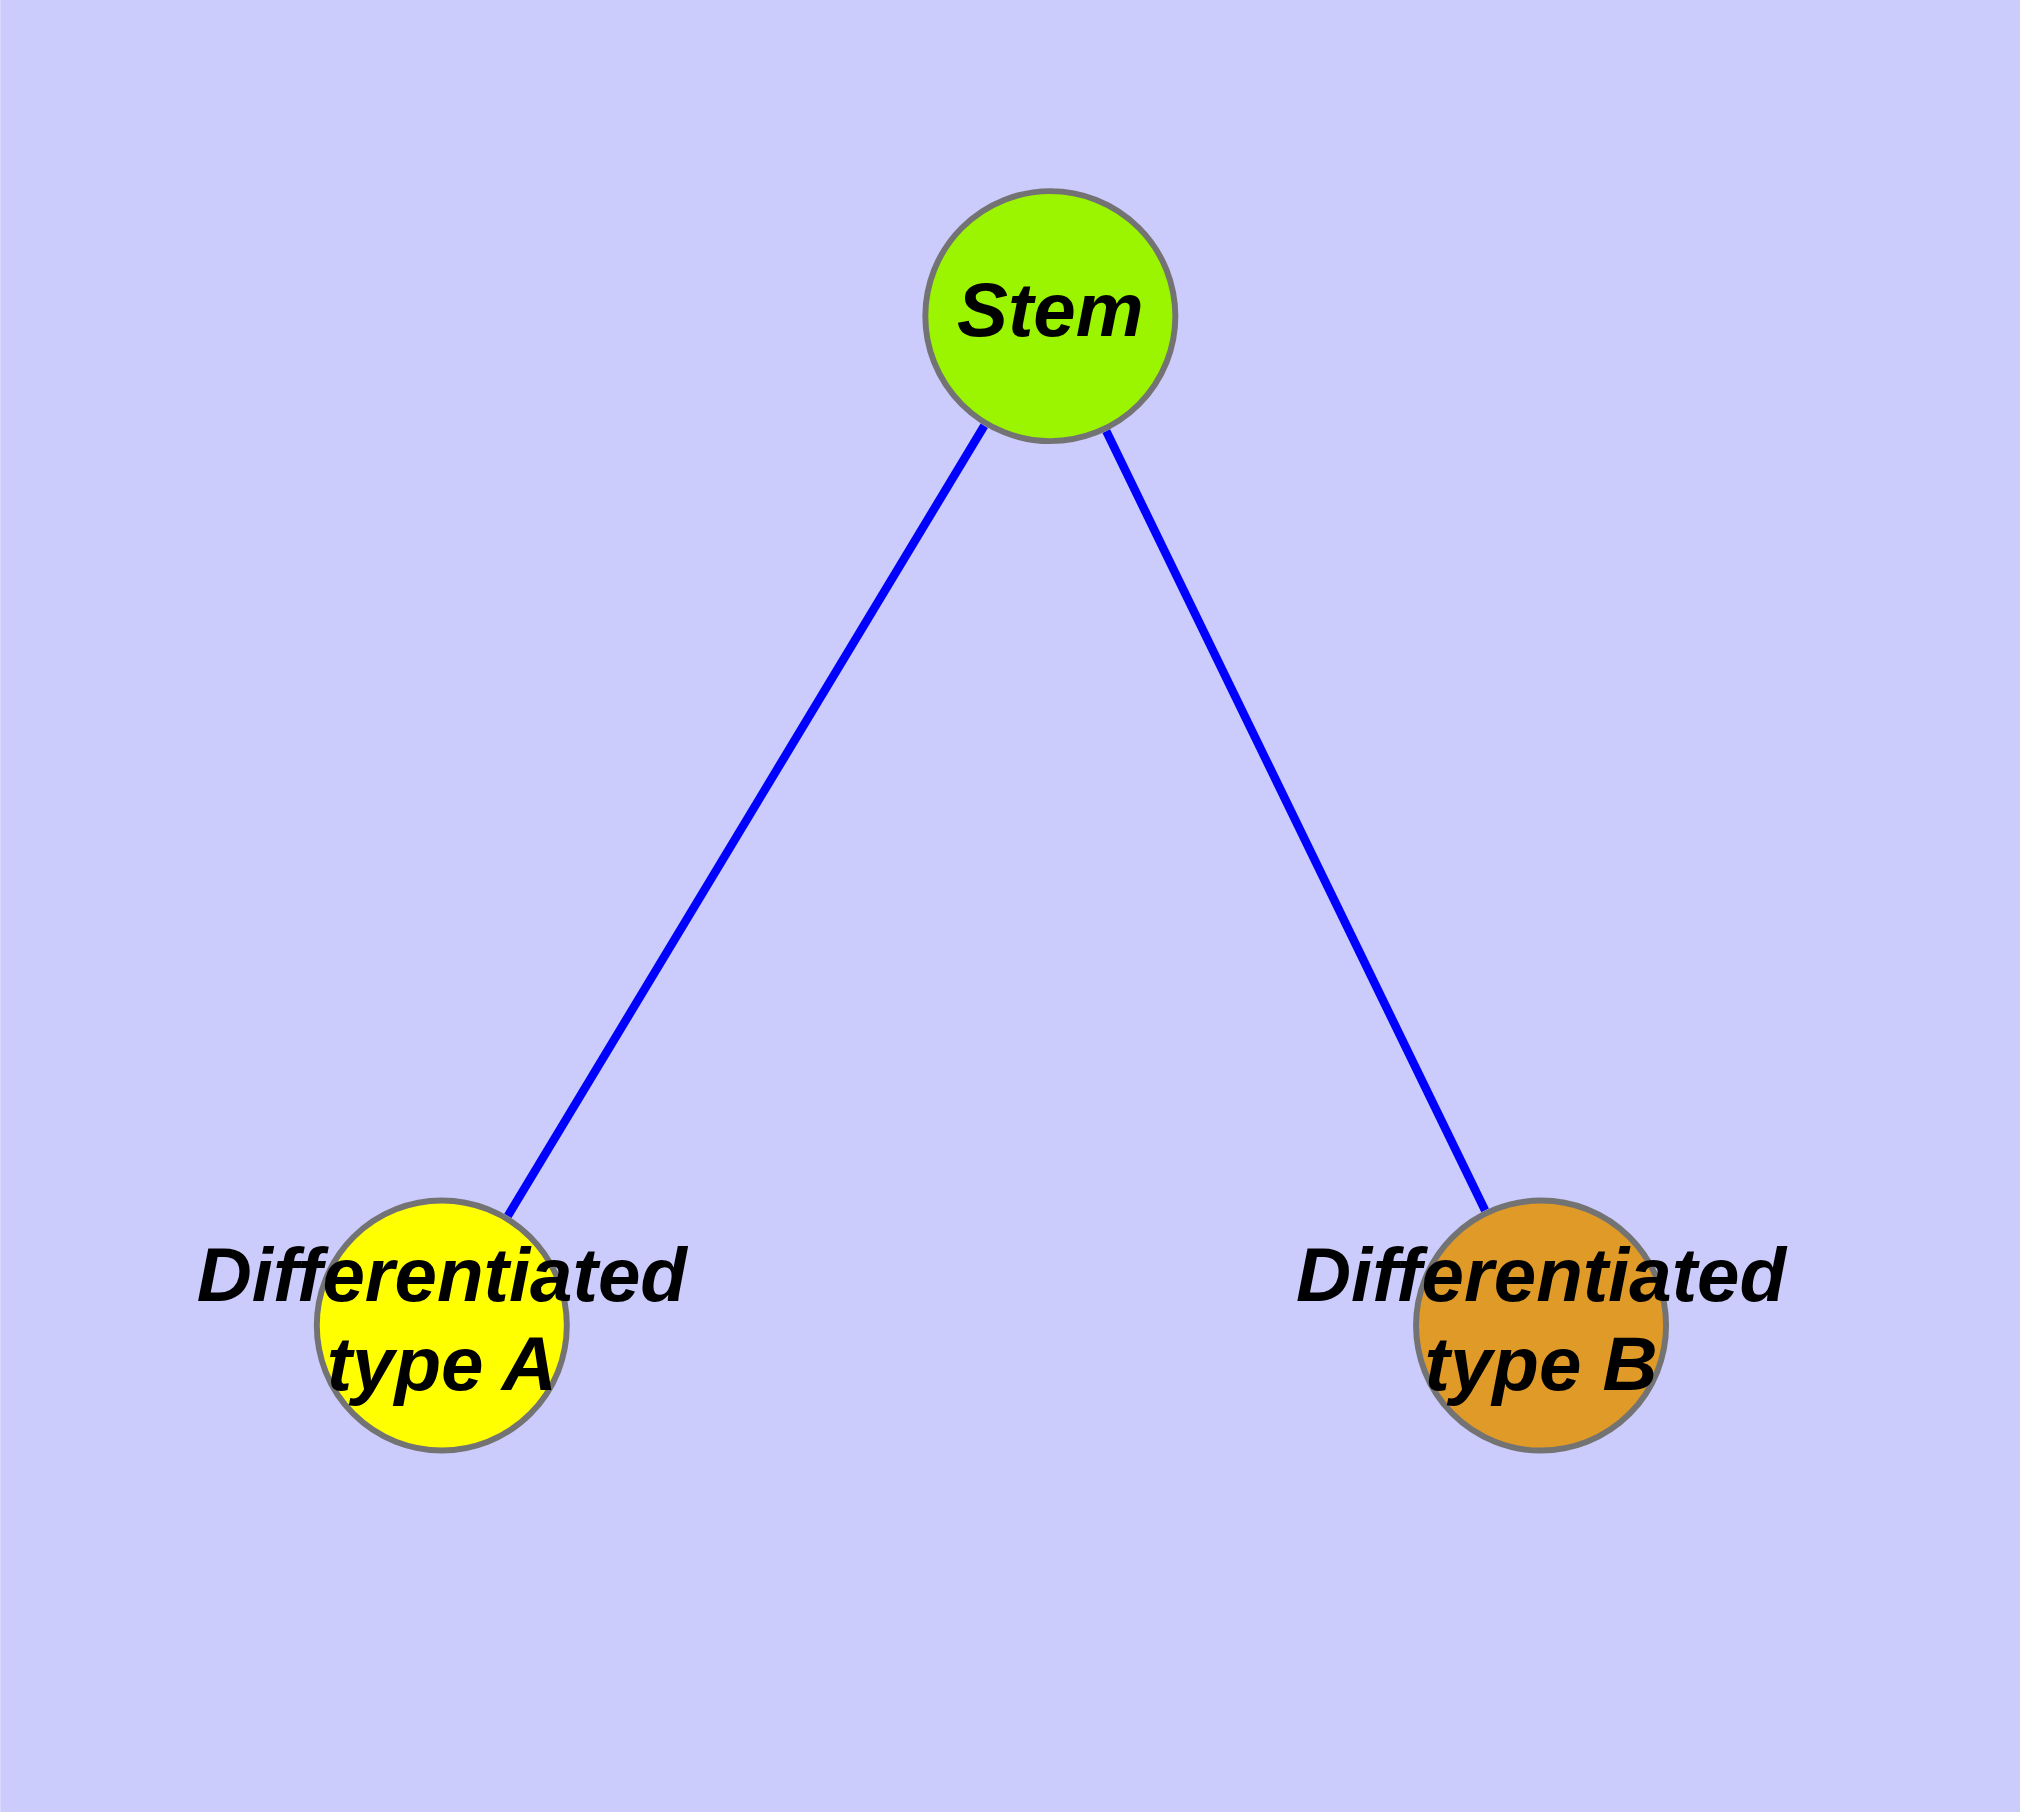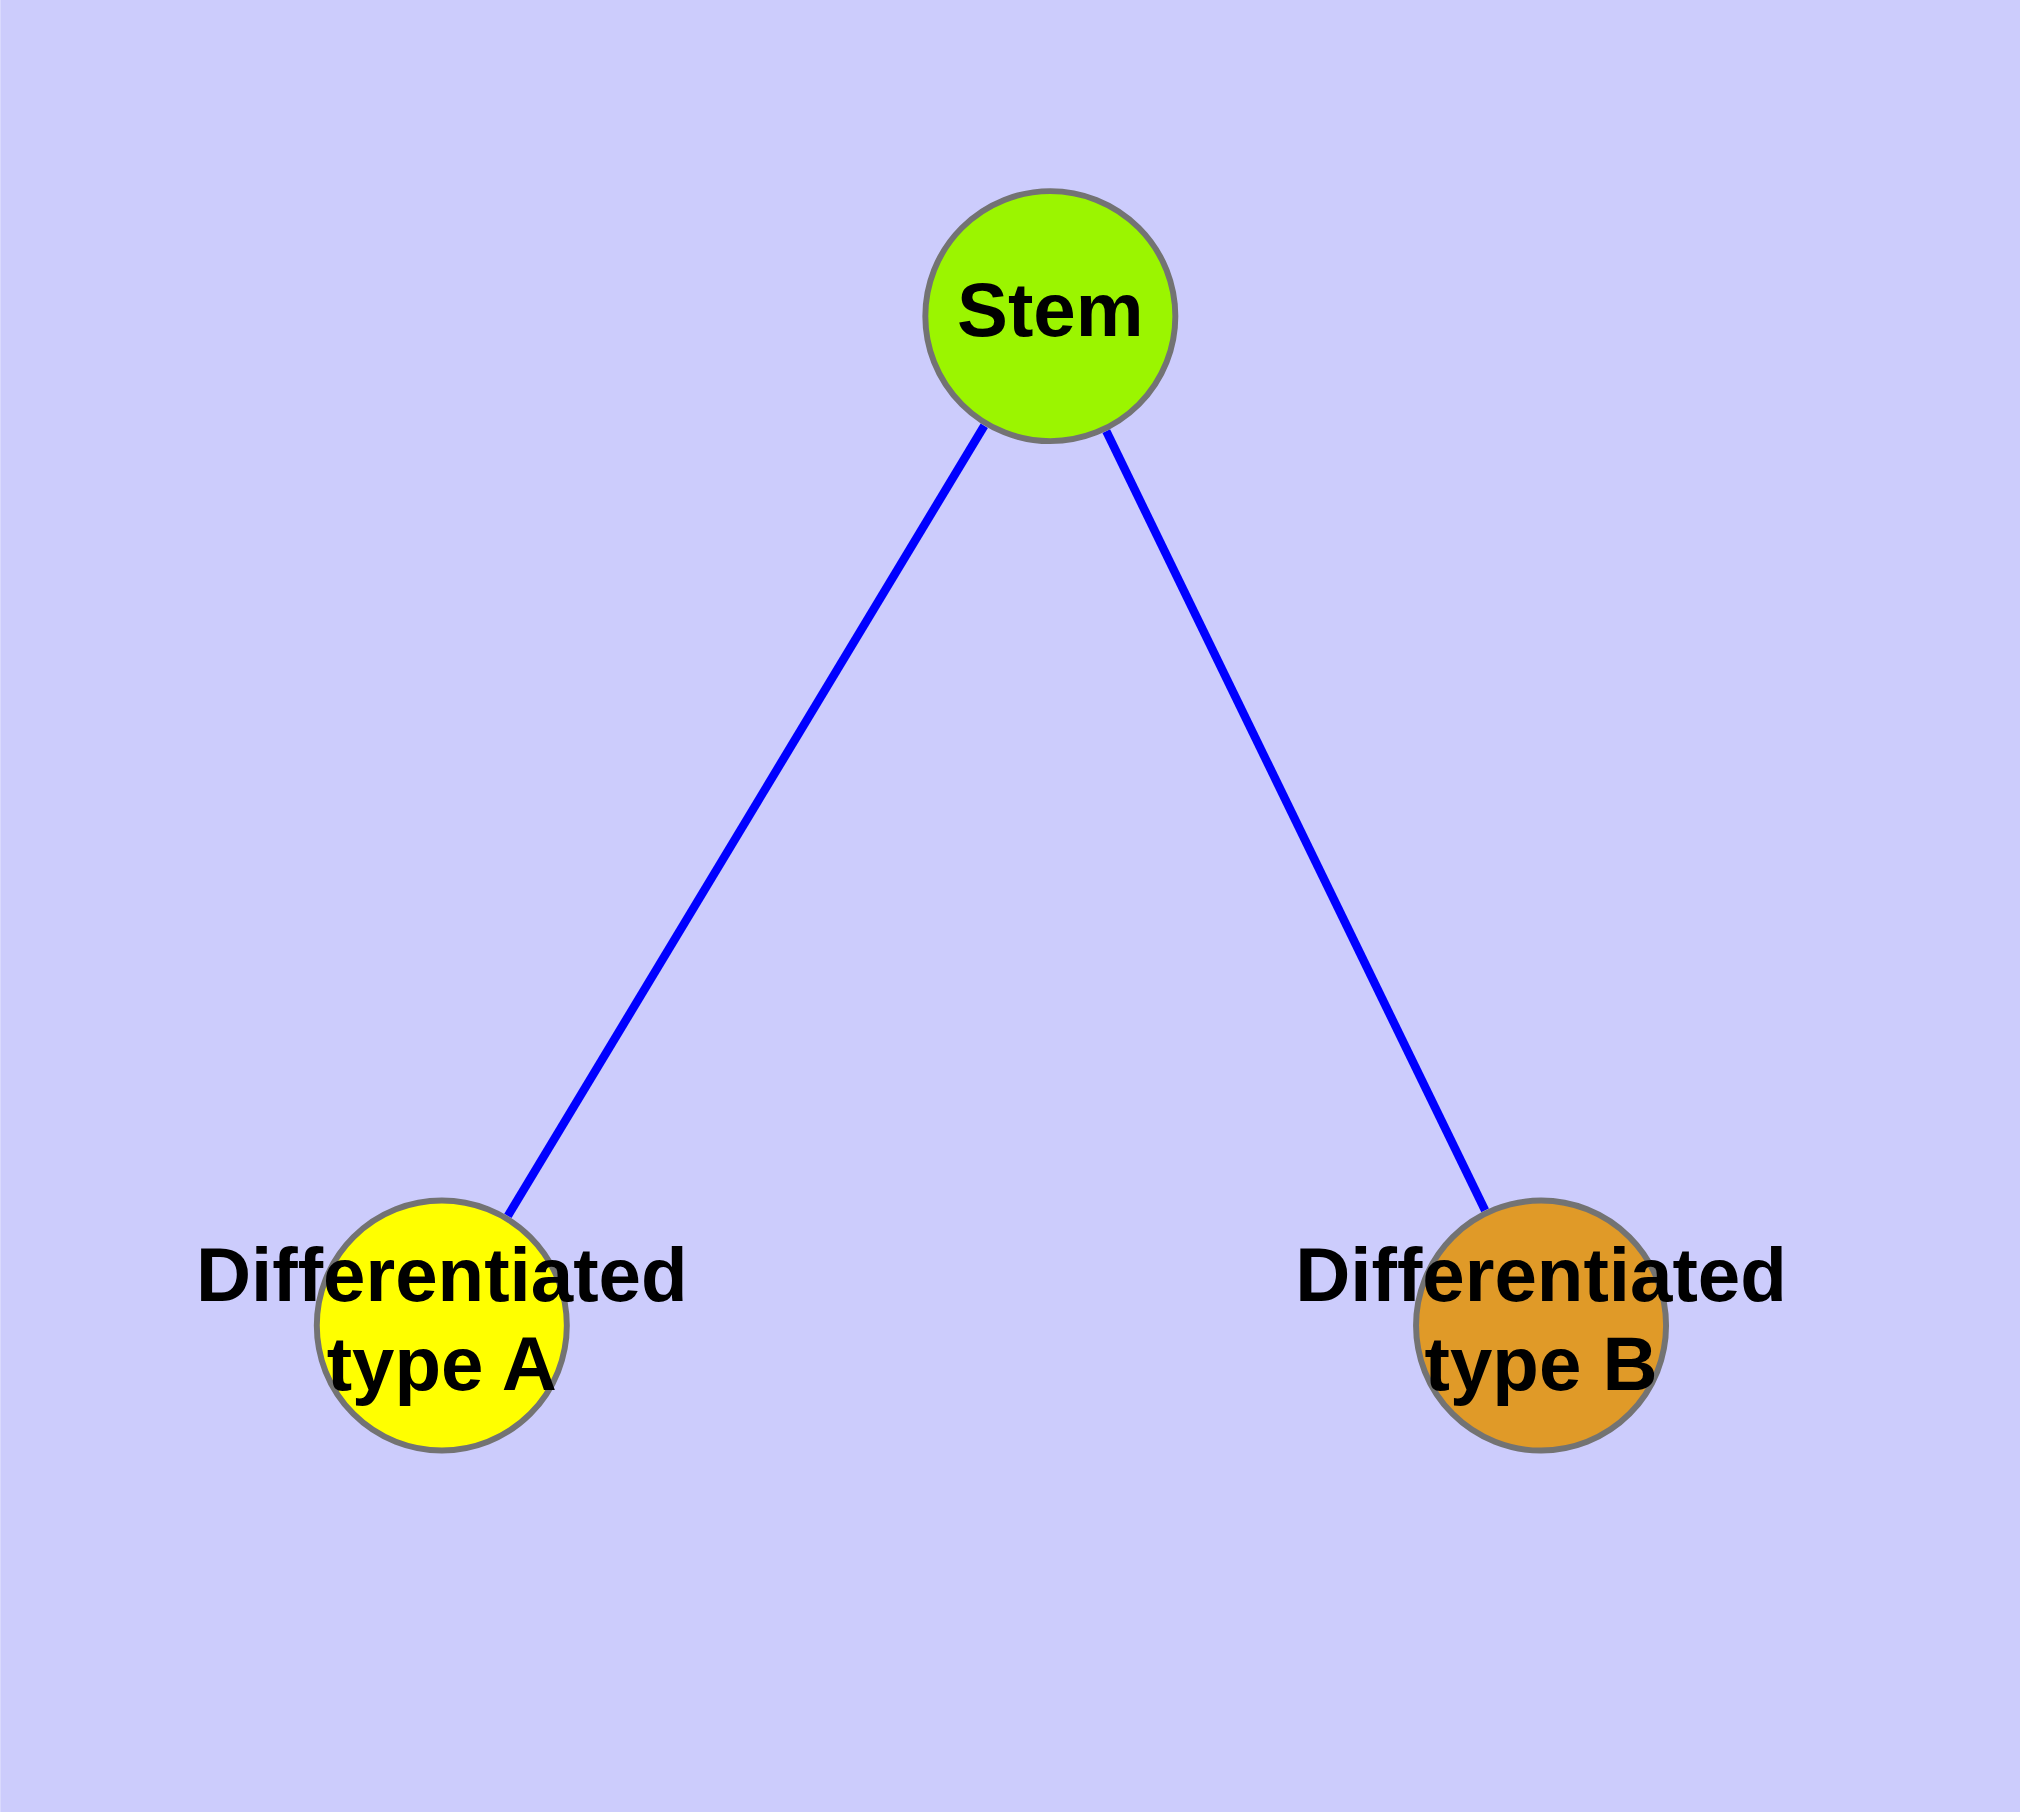--- a/index.html
+++ b/index.html
@@ -6,20 +6,21 @@
     margin: 0;
     padding: 0;
     background: #ffffff;
   }
   #canvas {
     position: relative;
     width: 2021px;
     height: 1812px;
     overflow: hidden;
     font-family: "Liberation Sans", sans-serif;
+    font-style: italic;
   }
   #graph-svg {
     position: absolute;
     top: 0;
     left: 0;
     width: 2021px;
     height: 1812px;
     display: block;
   }
   .node-label {

